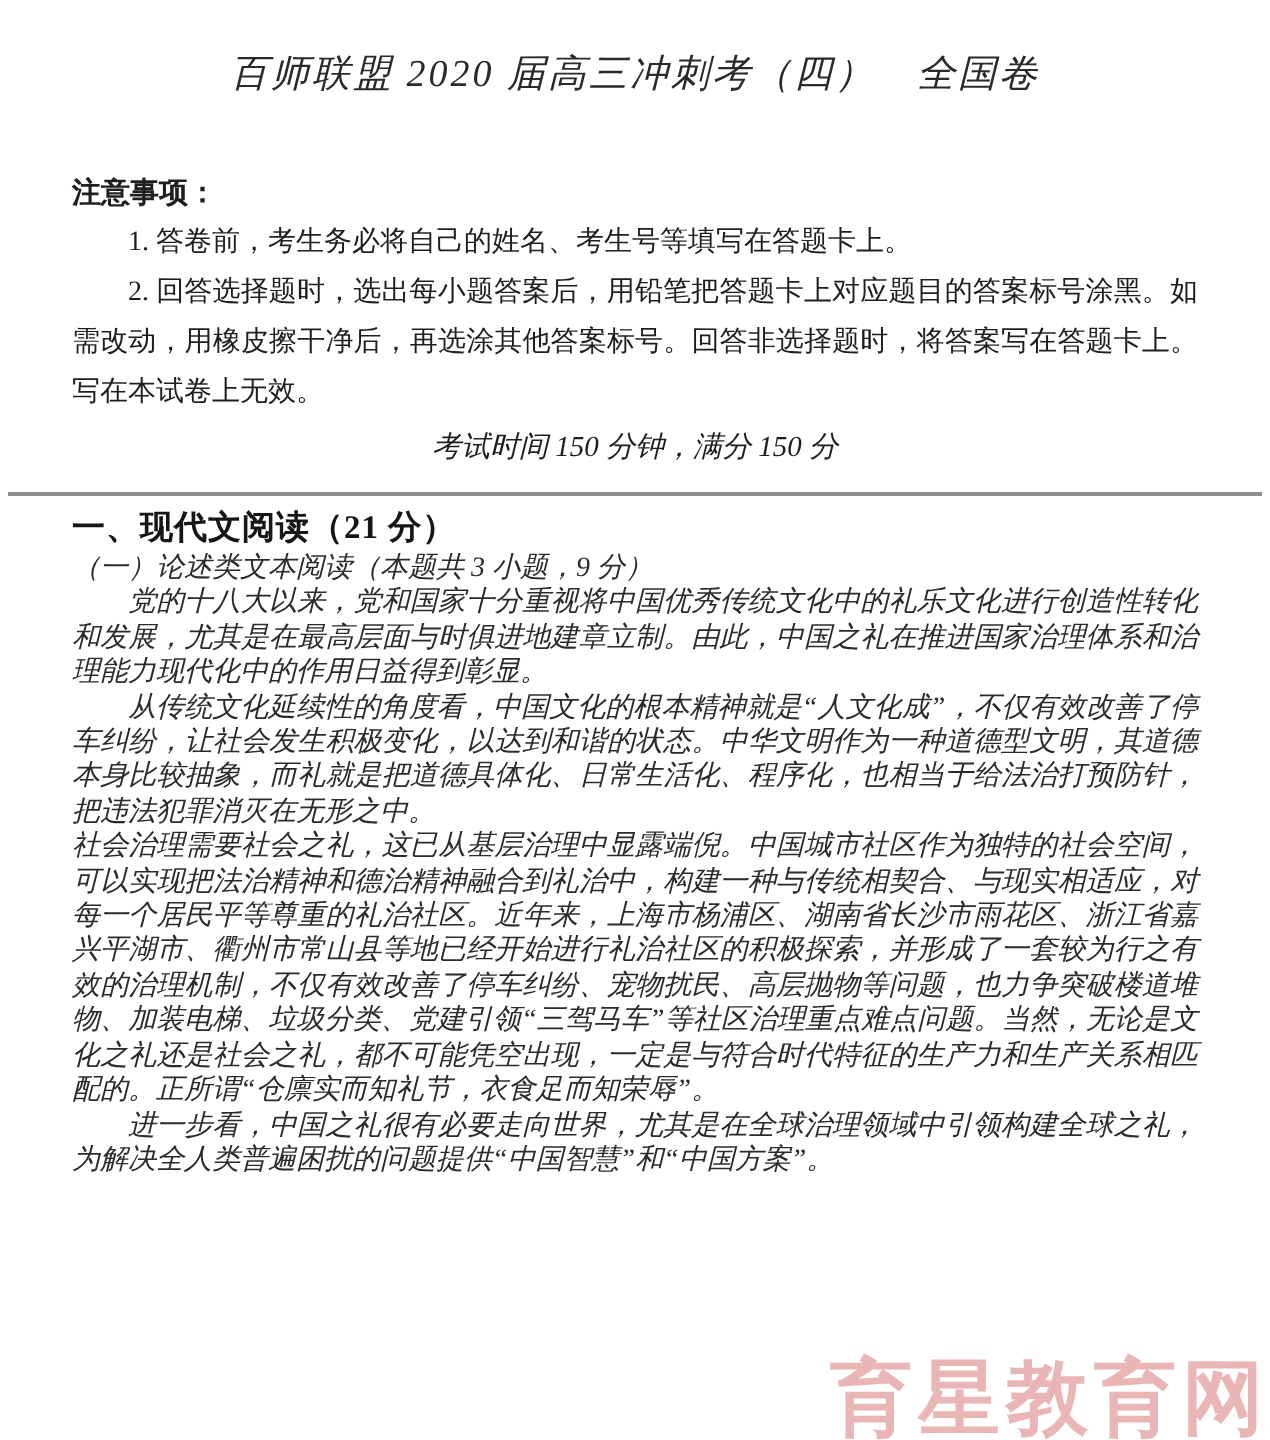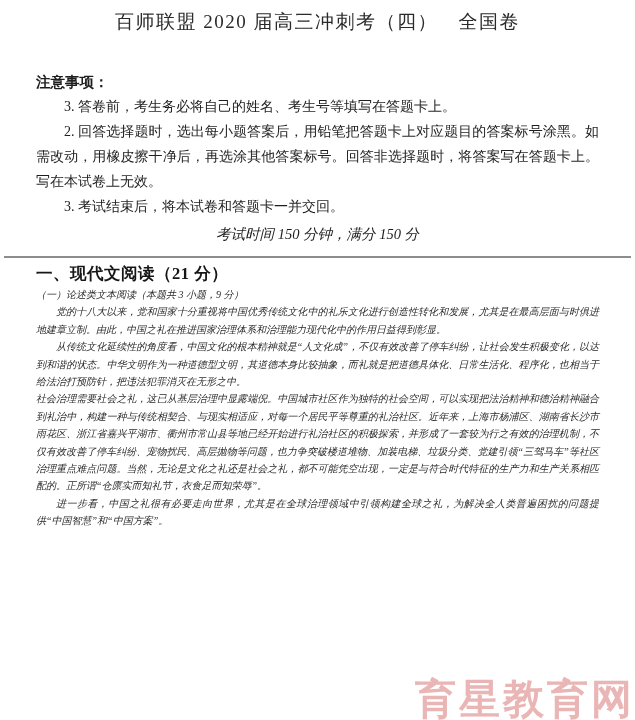--- a/index.html
+++ b/index.html
@@ -6,25 +6,26 @@
   .page {
     position: relative;
     width: 635px;
     height: 720px;
     overflow: hidden;
     background: #ffffff;
     color: #1e1e1e;
     font-family: "Liberation Serif", serif;
   }
   .header-line {
-    padding-top: 9px;
+    padding-top: 24px;
     text-align: center;
     font-size: 19px;
     letter-spacing: 1.5px;
     color: #2a2a2a;
+    font-style: italic;
   }
   .paper-title {
     margin: 17px 0 0 0;
     text-align: center;
     font-size: 27px;
     font-weight: bold;
     letter-spacing: 12px;
     text-indent: 12px;
     color: #222;
   }
@@ -51,21 +52,21 @@
   .section { margin: 0 36px; }
   .section-heading {
     margin: 3px 0 1px 0;
     font-size: 16.5px;
     font-weight: bold;
     letter-spacing: 0.5px;
     color: #161616;
   }
   .section p {
     margin: 0;
-    font-size: 10px;
+    font-size: 14px;
     line-height: 17.4px;
     text-align: justify;
     color: #2b2b2b;
   }
   .indent { text-indent: 2em; }
   .watermark {
     position: absolute;
     right: 0px;
     top: 678px;
     text-align: center;
@@ -90,23 +91,22 @@
 </head>
 <body>
 
 <div class="page">
 
   <div class="header-line">百师联盟 2020 届高三冲刺考（四）　全国卷</div>
 
 
   <div class="notice">
     <div class="notice-head">注意事项：</div>
-    <p class="notice-item">3. 答卷前，考生务必将自己的姓名、考生号等填写在答题卡上。</p>
+    <p class="notice-item">1. 答卷前，考生务必将自己的姓名、考生号等填写在答题卡上。</p>
     <p class="notice-item">2. 回答选择题时，选出每小题答案后，用铅笔把答题卡上对应题目的答案标号涂黑。如需改动，用橡皮擦干净后，再选涂其他答案标号。回答非选择题时，将答案写在答题卡上。写在本试卷上无效。</p>
-    <p class="notice-item">3. 考试结束后，将本试卷和答题卡一并交回。</p>
     <p class="exam-time kai">考试时间 150 分钟，满分 150 分</p>
   </div>
 
   <hr class="divider">
 
   <div class="section">
     <h2 class="section-heading">一、现代文阅读（21 分）</h2>
     <p class="kai">（一）论述类文本阅读（本题共 3 小题，9 分）</p>
     <p class="kai indent">党的十八大以来，党和国家十分重视将中国优秀传统文化中的礼乐文化进行创造性转化和发展，尤其是在最高层面与时俱进地建章立制。由此，中国之礼在推进国家治理体系和治理能力现代化中的作用日益得到彰显。</p>
     <p class="kai indent">从传统文化延续性的角度看，中国文化的根本精神就是“人文化成”，不仅有效改善了停车纠纷，让社会发生积极变化，以达到和谐的状态。中华文明作为一种道德型文明，其道德本身比较抽象，而礼就是把道德具体化、日常生活化、程序化，也相当于给法治打预防针，把违法犯罪消灭在无形之中。</p>

